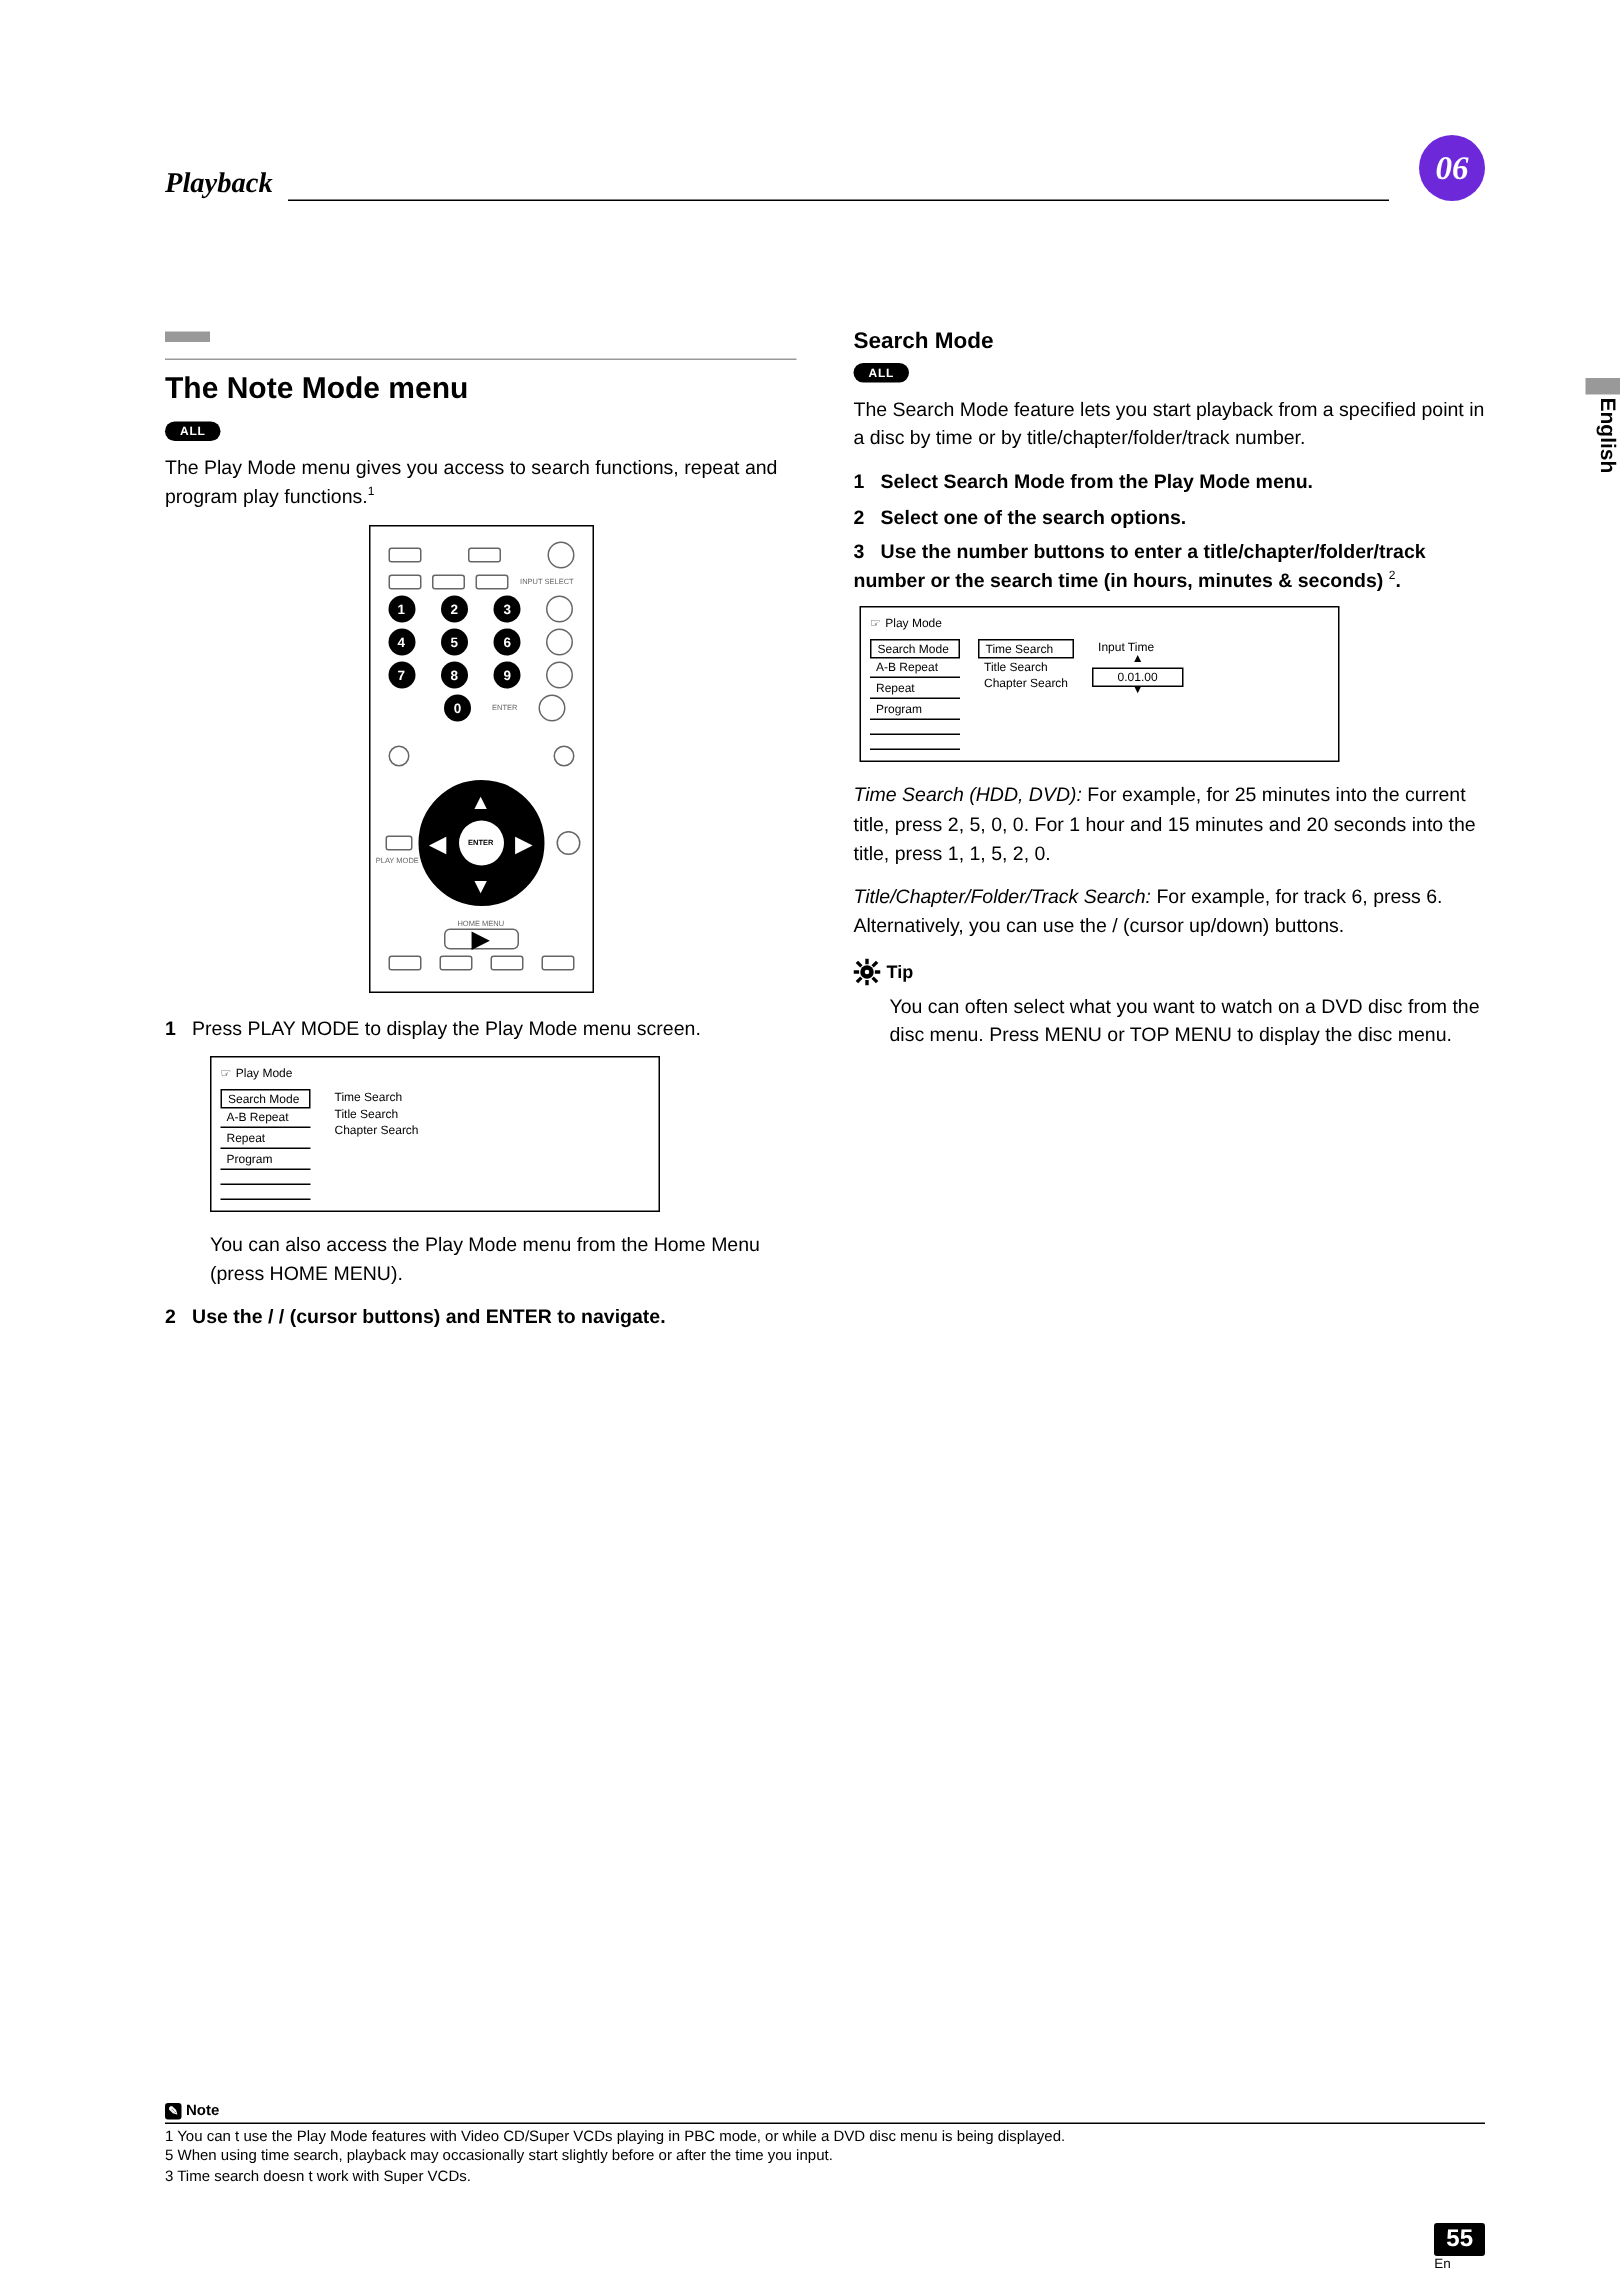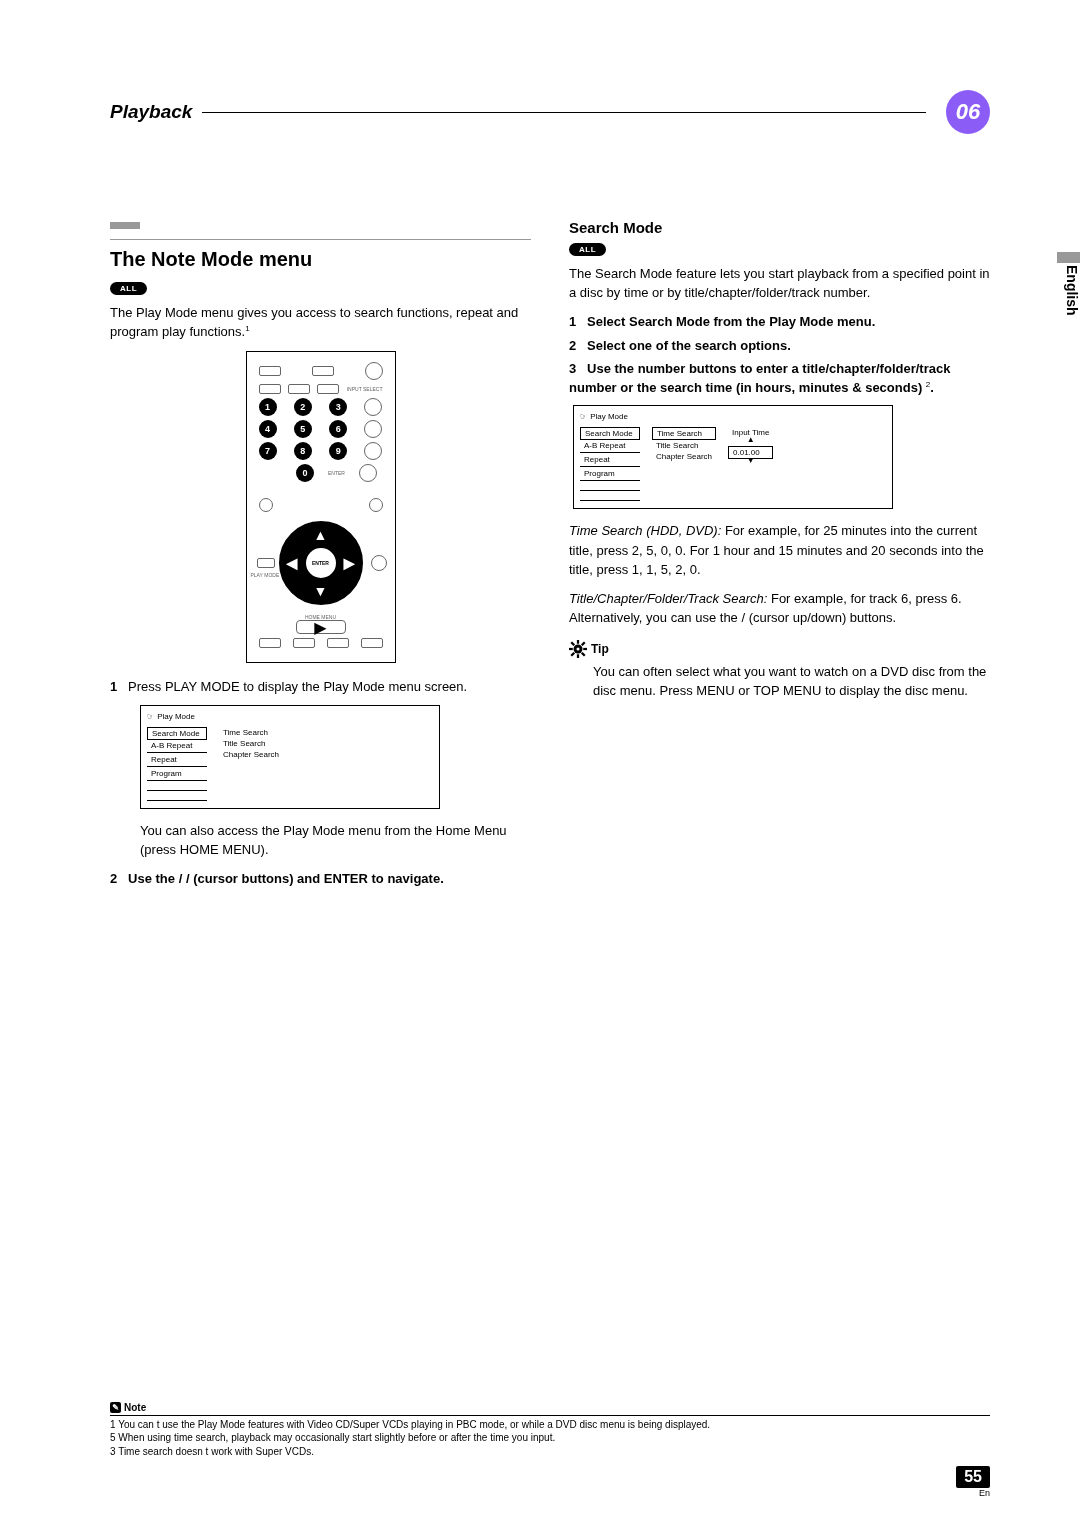--- a/index.html
+++ b/index.html
@@ -1,21 +1,21 @@
 <!DOCTYPE html>
 <html><head>
 <meta charset="utf-8">
 <style>
 * { margin: 0; padding: 0; box-sizing: border-box; }
 body { font-family: Arial, Helvetica, sans-serif; color: #000; background: #fff; width: 1080px; }
 .page { width: 1080px; min-height: 1528px; padding: 90px 90px 40px 110px; position: relative; }
-.header { display: flex; justify-content: space-between; align-items: center; margin-bottom: 85px; }
+.header { display: flex; justify-content: space-between; align-items: flex-end; margin-bottom: 85px; font-family: Liberation Serif, serif; }
 .header-title { font-size: 19px; font-weight: bold; font-style: italic; }
 .header-line { flex: 1; border-top: 1.5px solid #000; margin-left: 10px; }
-.chapter-badge { width: 44px; height: 44px; border-radius: 50%; background: #8b5cf6; color: #fff; display: flex; align-items: center; justify-content: center; font-weight: bold; font-size: 22px; font-style: italic; margin-left: 20px; }
+.chapter-badge { width: 44px; height: 44px; border-radius: 50%; background: #6d28d9; color: #fff; display: flex; align-items: center; justify-content: center; font-weight: bold; font-size: 22px; font-style: italic; margin-left: 20px; }
 .cols { display: flex; gap: 38px; }
 .col { flex: 1; }
 .rule-bar { width: 30px; height: 7px; background: #999; display: inline-block; margin-bottom: 4px; }
 .hr-thin { border-top: 1px solid #999; margin-top: 2px; margin-bottom: 8px; }
 .h2 { font-size: 20px; font-weight: bold; margin-bottom: 6px; }
 .h3 { font-size: 15px; font-weight: bold; margin-bottom: 2px; }
 .badge-all { display: inline-block; background: #000; color: #fff; font-size: 8px; font-weight: bold; padding: 2px 10px; border-radius: 10px; margin: 2px 0 8px 0; letter-spacing: 0.5px; }
 .body-text { font-size: 13px; line-height: 1.48; margin-bottom: 10px; }
 .sup { font-size: 8px; vertical-align: super; }
 .step { font-size: 13px; line-height: 1.48; margin-bottom: 4px; }
@@ -35,34 +35,34 @@
 .arrow.left { left: 6px; top: 50%; transform: translateY(-50%); }
 .arrow.right { right: 6px; top: 50%; transform: translateY(-50%); }
 .playbtn-row { border: 1px solid #666; border-radius: 4px; display: flex; align-items: center; justify-content: center; height: 14px; width: 50px; margin: 0 auto 4px auto; }
 .menu-ui { border: 1.5px solid #000; padding: 6px; width: 300px; margin: 8px 0 12px 30px; background: #fff; font-size: 8px; position: relative; }
 .menu-ui2 { width: 320px; margin-left: 4px; }
 .menu-head { margin-bottom: 6px; font-size: 8px; display: flex; align-items: center; gap: 3px; }
 .menu-cols { display: flex; gap: 12px; }
 .menu-list { display: flex; flex-direction: column; gap: 0px; }
 .menu-item { padding: 1px 4px; }
 .menu-item.boxed { border: 1px solid #000; }
-.input-box { border: 1px solid #000; padding: 1px 4px; font-size: 8px; margin-top: 4px; }
+.input-box { border: 1px solid #000; padding: 1px 16px; font-size: 8px; margin-top: 4px; }
 .input-arrows { text-align: center; line-height: 0.5; }
 .italic { font-style: italic; }
 .tip-head { display: flex; align-items: center; gap: 4px; margin: 12px 0 4px 0; }
 .tip-icon { width: 18px; height: 18px; }
 .tip-word { font-size: 12px; font-weight: bold; }
 .side-tab { position: absolute; right: 0; top: 265px; writing-mode: vertical-rl; font-size: 14px; font-weight: bold; padding: 0 0 0 2px; }
 .side-accent { position: absolute; right: 0; top: 252px; width: 23px; height: 11px; background: #999; }
 .footer { position: absolute; bottom: 70px; left: 110px; right: 90px; }
 .divider { border-top: 1px solid #000; margin-bottom: 2px; }
 .note-head { display: flex; align-items: center; gap: 3px; font-size: 10px; font-weight: bold; margin-bottom: 2px; }
 .note-icon { width: 11px; height: 11px; background: #000; border-radius: 2px; display: inline-flex; align-items: center; justify-content: center; color: #fff; font-size: 8px; }
 .foot-text { font-size: 10px; line-height: 1.35; }
-.page-num-box { position: absolute; bottom: 30px; right: 90px; text-align: right; }
+.page-num-box { position: absolute; bottom: 14px; right: 90px; text-align: left; }
 .page-num { background: #000; color: #fff; font-size: 16px; font-weight: bold; padding: 2px 8px; border-radius: 2px; }
 .page-en { font-size: 9px; }
 .hand-icon { font-size: 8px; }
 .menu-rule { border-top: 1px solid #000; margin: 1px 0; width: 60px; }
 </style>
 </head>
 <body>
 
 <div class="page">
 

